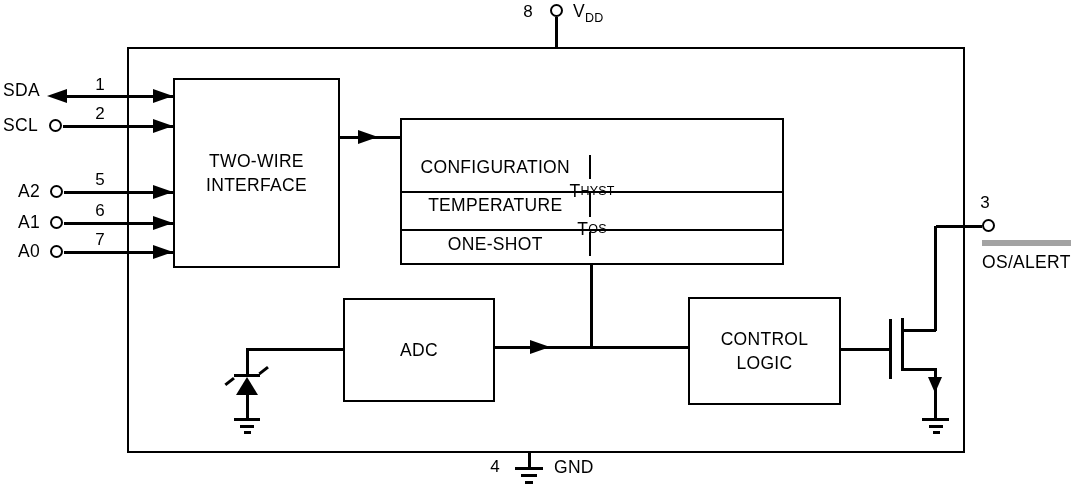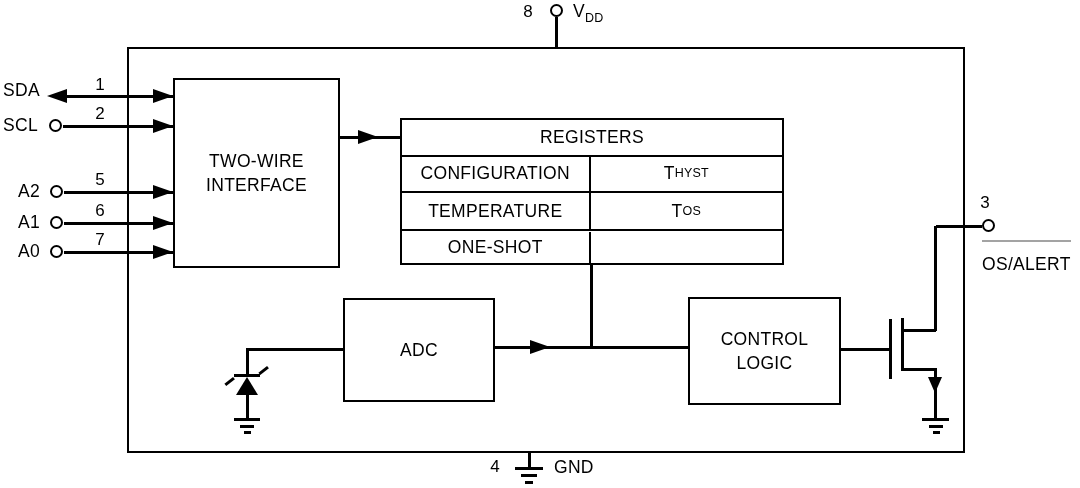--- a/index.html
+++ b/index.html
@@ -19,36 +19,36 @@
   .arrD{position:absolute;width:0;height:0;border-style:solid;
         border-width:16px 7.5px 0 7.5px;border-color:#000 transparent transparent transparent;}
   
   .box{position:absolute;border:2.5px solid #000;background:#fff;box-sizing:border-box;
        display:flex;align-items:center;justify-content:center;text-align:center;}
   .blktxt{font-size:17.5px;letter-spacing:.3px;line-height:24px;}
   
   .t{position:absolute;font-size:17.5px;letter-spacing:.3px;white-space:nowrap;text-align:right;}
   .num{position:absolute;font-size:17px;width:24px;text-align:center;}
   sub{font-size:12.5px;letter-spacing:.2px;}
-  .overbar{border-top:2px solid #a3a3a3;padding-top:12px;display:inline-block;}
+  .overbar{border-top:6px solid #a3a3a3;padding-top:6px;display:inline-block;}
   
   .pc{position:absolute;width:9px;height:9px;border:2.5px solid #000;border-radius:50%;
       background:#fff;box-sizing:content-box;}
   
   .gb{position:absolute;height:2.5px;background:#000;}
   
   .mb{position:absolute;width:3px;background:#000;}
   
   .zt{position:absolute;width:0;height:0;border-style:solid;
       border-width:0 11px 18px 11px;border-color:transparent transparent #000 transparent;}
   .hook{position:absolute;width:11px;height:2.5px;background:#000;transform:rotate(-38deg);}
   
   .reg-head{position:absolute;left:0;right:0;top:0;height:34.5px;border-bottom:2.5px solid #000;
             display:flex;align-items:center;justify-content:center;}
-  .reg-row{position:absolute;left:0;right:0;height:36px;display:flex;}
+  .reg-row{position:absolute;left:0;right:0;height:36px;display:flex;flex-direction:column;}
   .reg-row .c1{width:186.5px;border-right:2.5px solid #000;display:flex;align-items:center;justify-content:center;}
   .reg-row .c2{flex:1;display:flex;align-items:center;justify-content:center;}
   .rb{border-bottom:2.5px solid #000;}
 </style>
 </head>
 <body>
 
 <div id="stage">
 
   <div class="h" style="left:58px;top:95px;width:115px;"></div>
@@ -123,23 +123,20 @@
   </div>
 
   <div class="box" style="left:688px;top:297px;width:153px;height:108px;">
     <div class="blktxt">
       <div>CONTROL</div>
       <div>LOGIC</div>
     </div>
   </div>
 
   <div class="box" style="left:400px;top:118px;width:384px;height:147px;display:block;">
-    <div class="reg-head">
-      <span class="blktxt">REGISTERS</span>
-    </div>
     <div class="reg-row rb" style="top:34.5px;">
       <div class="c1 blktxt">CONFIGURATION</div>
       <div class="c2 blktxt">
           <span>T</span>
           <sub>HYST</sub>
         </div>
     </div>
     <div class="reg-row rb" style="top:73px;">
       <div class="c1 blktxt">TEMPERATURE</div>
       <div class="c2 blktxt">

